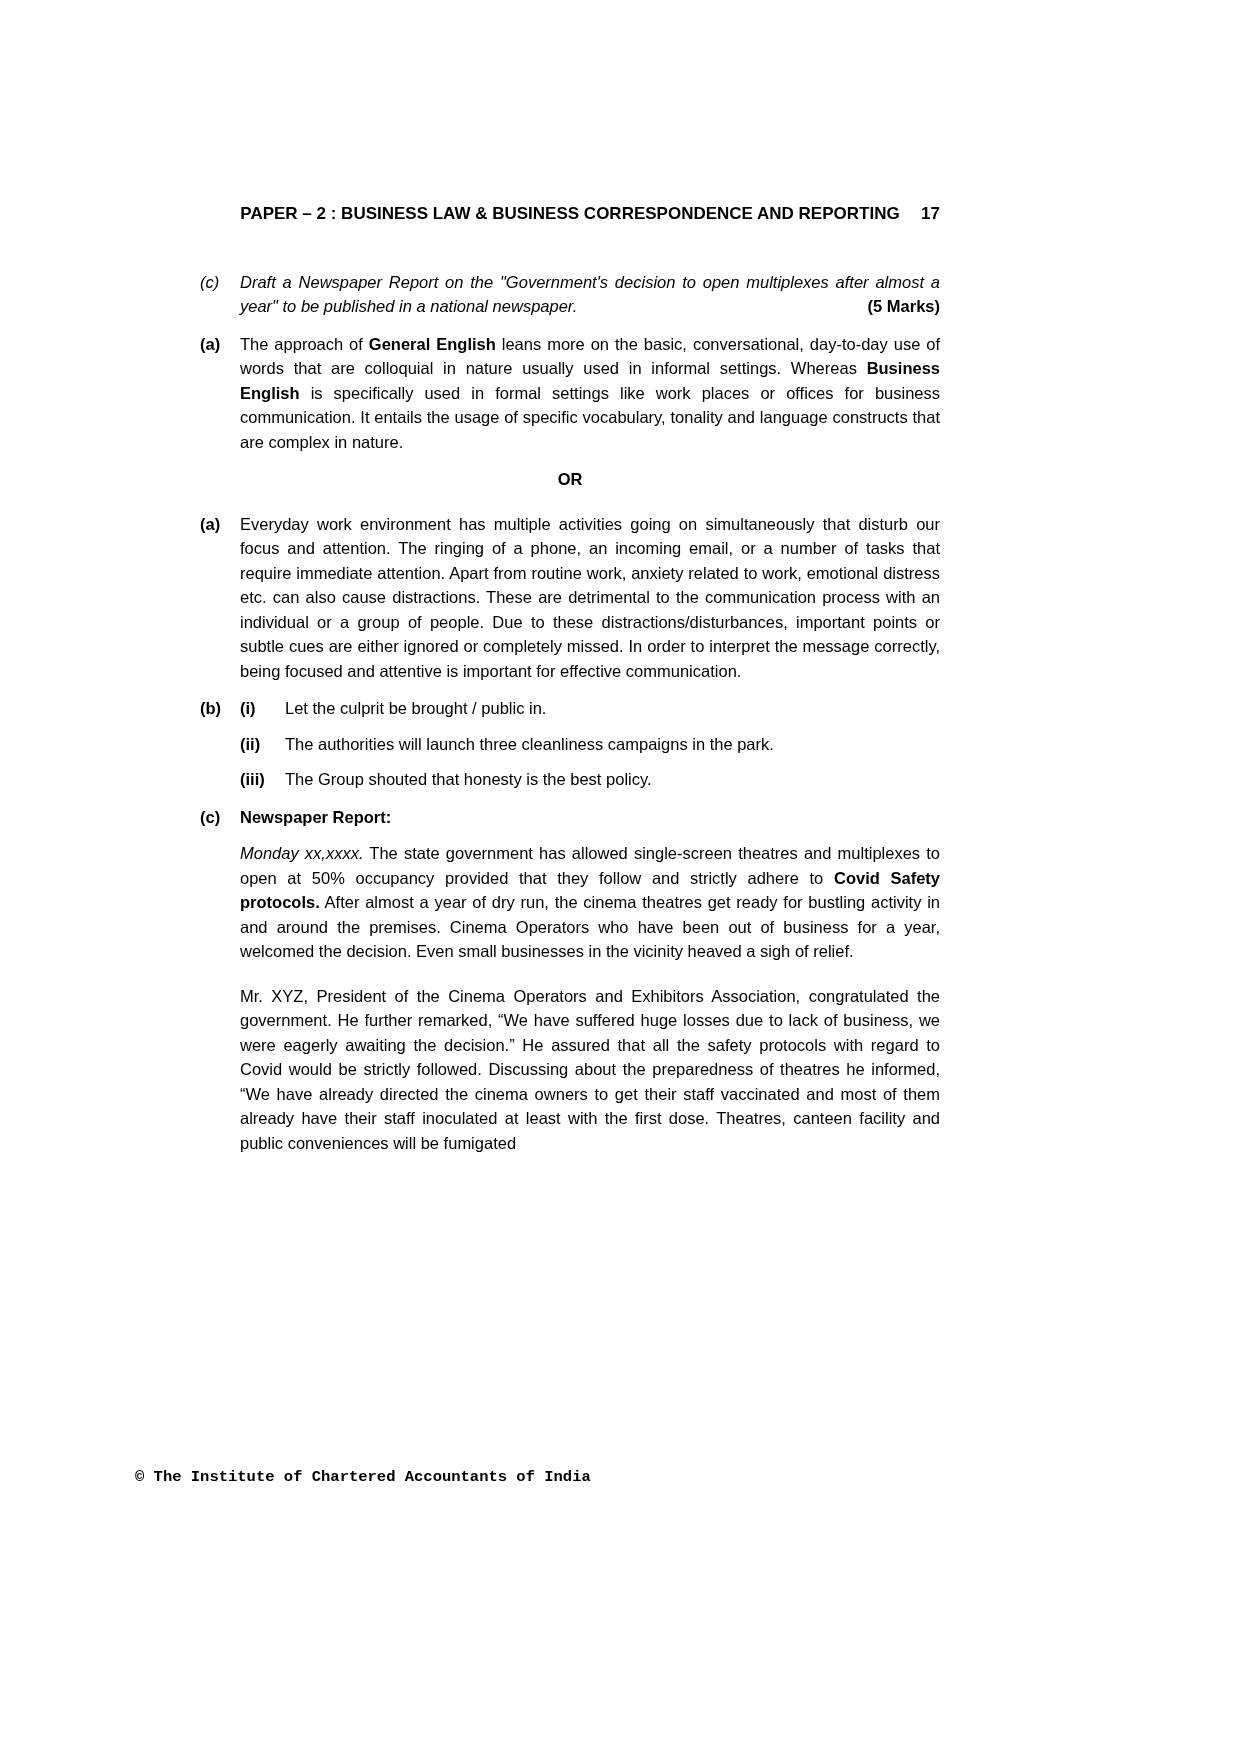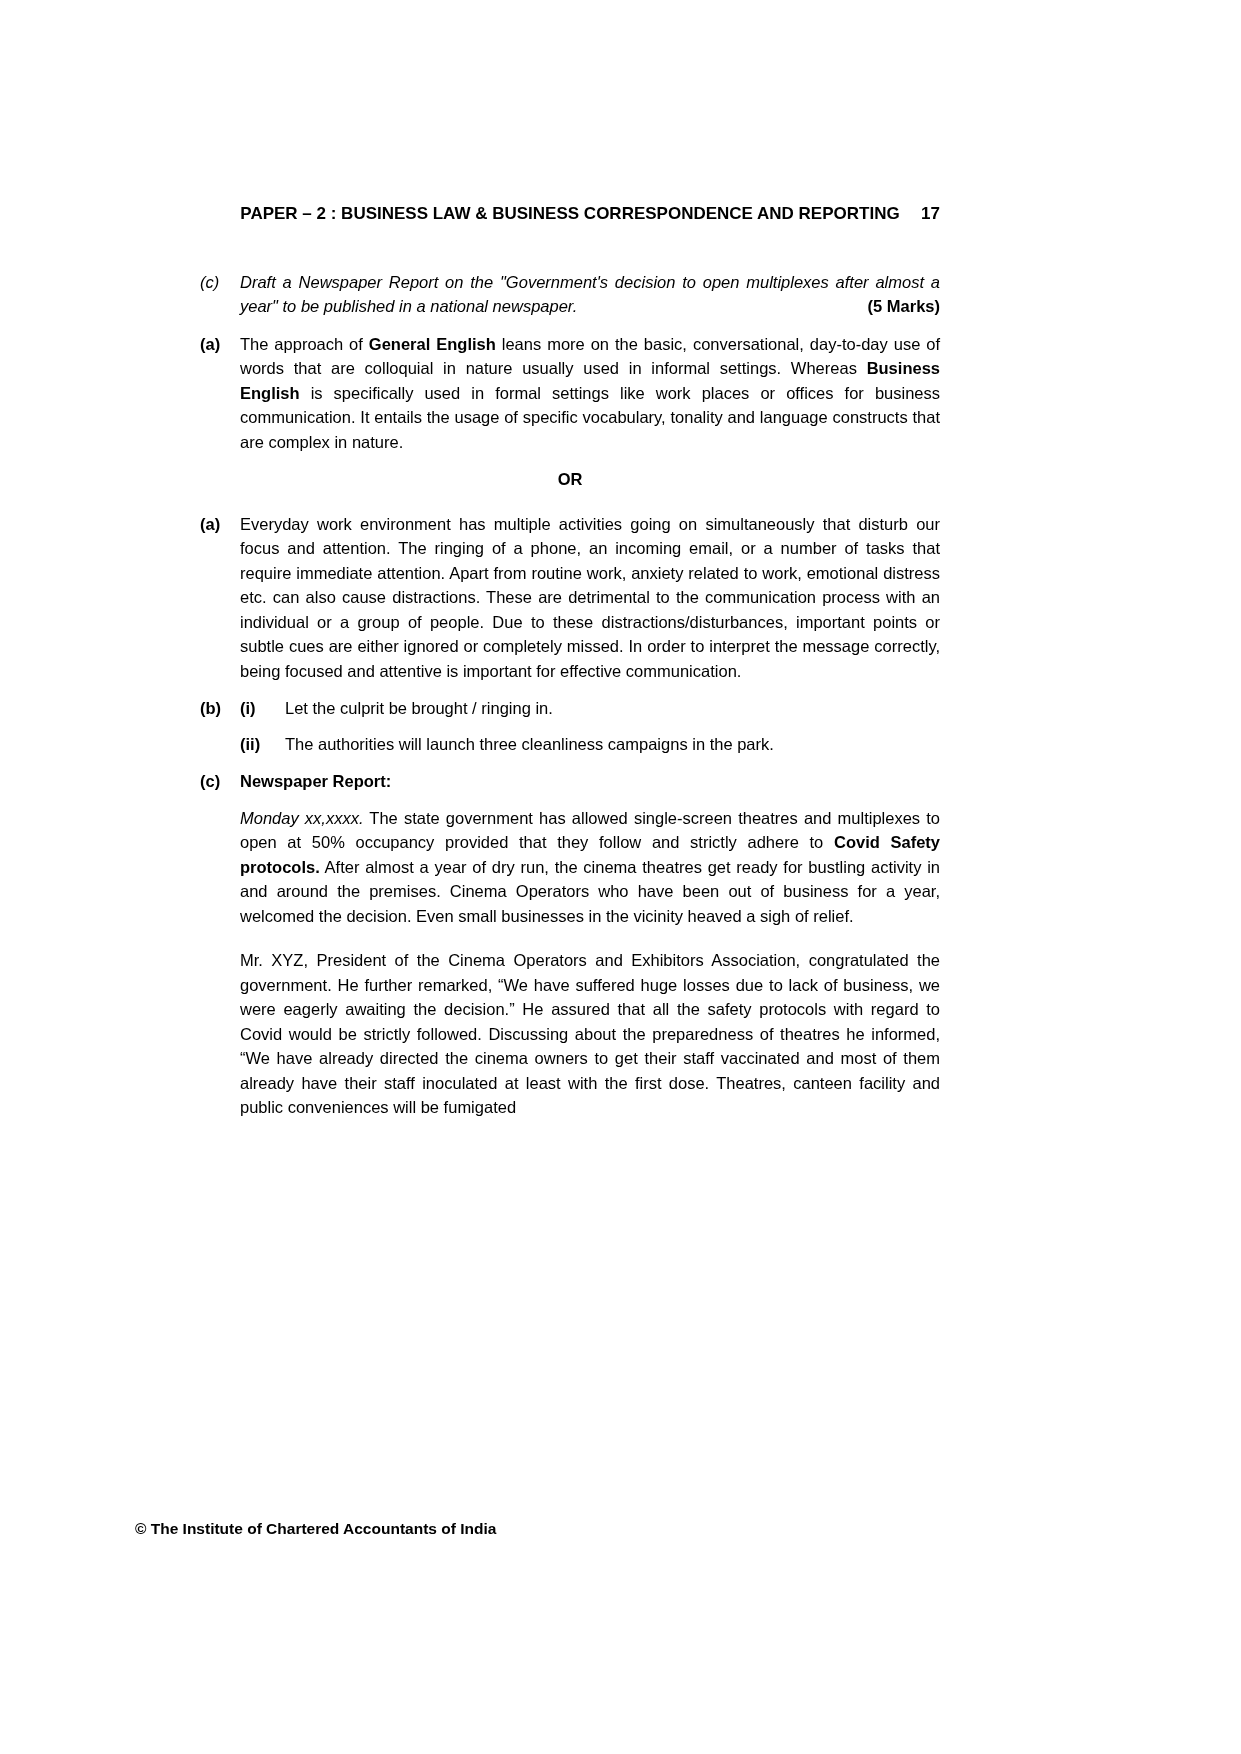--- a/index.html
+++ b/index.html
@@ -69,22 +69,22 @@
 
   .report-heading { font-weight: bold; margin-bottom: 12px; }
   .report-title { font-weight: bold; margin-bottom: 12px; }
   .byline { text-align: right; margin-bottom: 15px; }
   .report-para { margin-bottom: 20px; }
   .report-para:last-child { margin-bottom: 0; }
 
   .footer {
     position: absolute;
     left: 135px;
-    top: 1520px;
-    font-family: Liberation Sans, sans-serif;
+    top: 1468px;
+    font-family: Liberation Mono, monospace;
     font-weight: bold;
     font-size: 15.5px;
   }
 </style>
 </head>
 <body>
 
 <div class="page">
 
   <div class="content">
@@ -113,25 +113,29 @@
     <div class="block hang">
       <span class="label label-bold">(a)</span>
       <div class="justify"><span>Everyday work environment has multiple activities going on simultaneously that disturb our focus and attention. The ringing of a phone, an incoming email, or a number of tasks that require immediate attention. Apart from routine work, anxiety related to work, emotional distress etc. can also cause distractions. These are detrimental to the communication process with an individual or a group of people. Due to these distractions/disturbances, important points or subtle cues are either ignored or completely missed. In order to interpret the message correctly, being focused and attentive is important for effective communication.</span></div>
     </div>
 
     <div class="block hang">
       <span class="label label-bold">(b)</span>
       <div>
         <div class="sub-item">
           <span class="label">(i)</span>
-          <div>Let the culprit be brought / ringing in.</div>
+          <div>Let the culprit be brought / public in.</div>
         </div>
         <div class="sub-item">
           <span class="label">(ii)</span>
           <div>The authorities will launch three cleanliness campaigns in the park.</div>
+        </div>
+        <div class="sub-item">
+          <span class="label">(iii)</span>
+          <div>The Group shouted that honesty is the best policy.</div>
         </div>
       </div>
     </div>
 
     <div class="block hang">
       <span class="label label-bold">(c)</span>
       <div>
         <div class="report-heading">Newspaper Report:</div>
         <div class="report-para justify"><span class="i">Monday xx,xxxx.</span><span> The state government has allowed single-screen theatres and multiplexes to open at 50% occupancy provided that they follow and strictly adhere to </span><span class="b">Covid Safety protocols.</span><span> After almost a year of dry run, the cinema theatres get ready for bustling activity in and around the premises. Cinema Operators who have been out of business for a year, welcomed the decision. Even small businesses in the vicinity heaved a sigh of relief.</span></div>
         <div class="report-para justify"><span>Mr. XYZ, President of the Cinema Operators and Exhibitors Association, congratulated the government. He further remarked, “We have suffered huge losses due to lack of business, we were eagerly awaiting the decision.” He assured that all the safety protocols with regard to Covid would be strictly followed. Discussing about the preparedness of theatres he informed, “We have already directed the cinema owners to get their staff vaccinated and most of them already have their staff inoculated at least with the first dose. Theatres, canteen facility and public conveniences will be fumigated</span></div>

